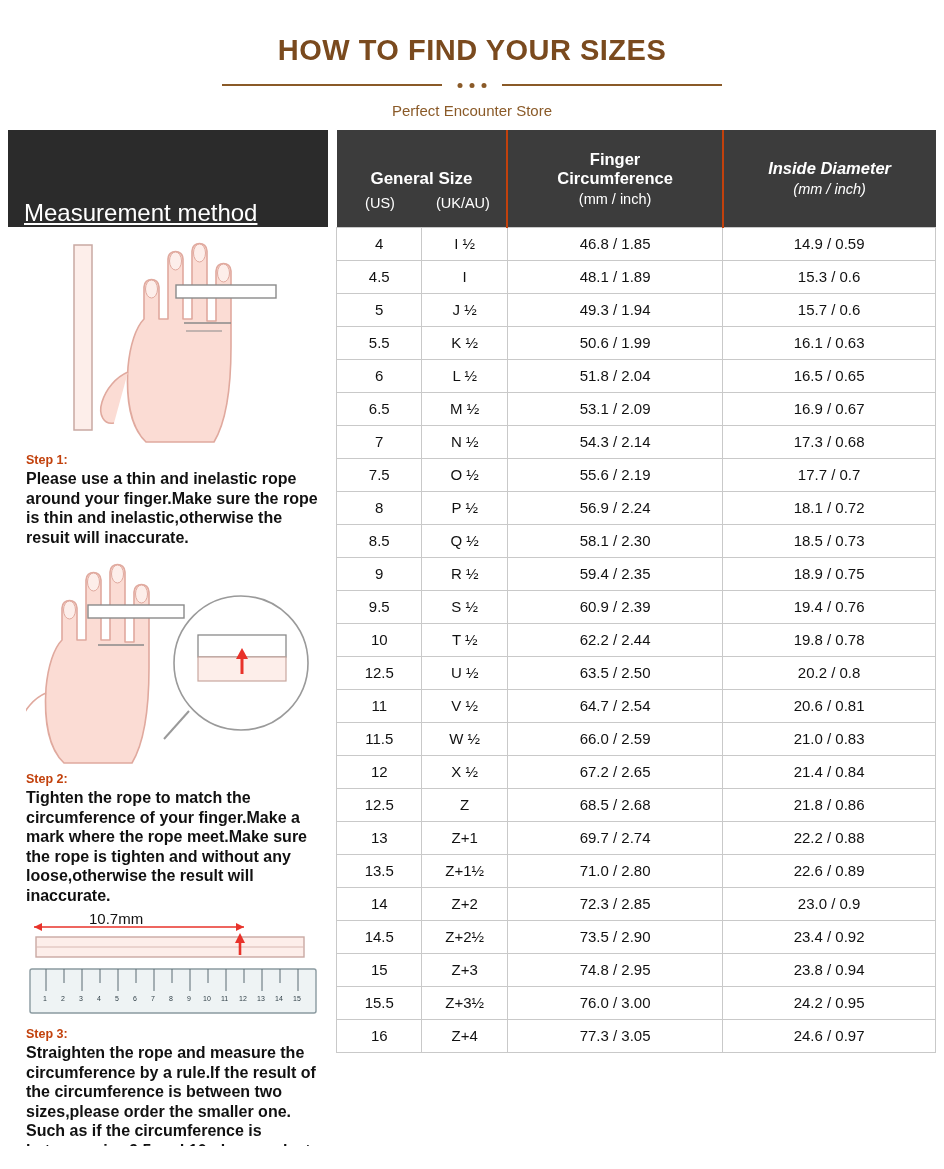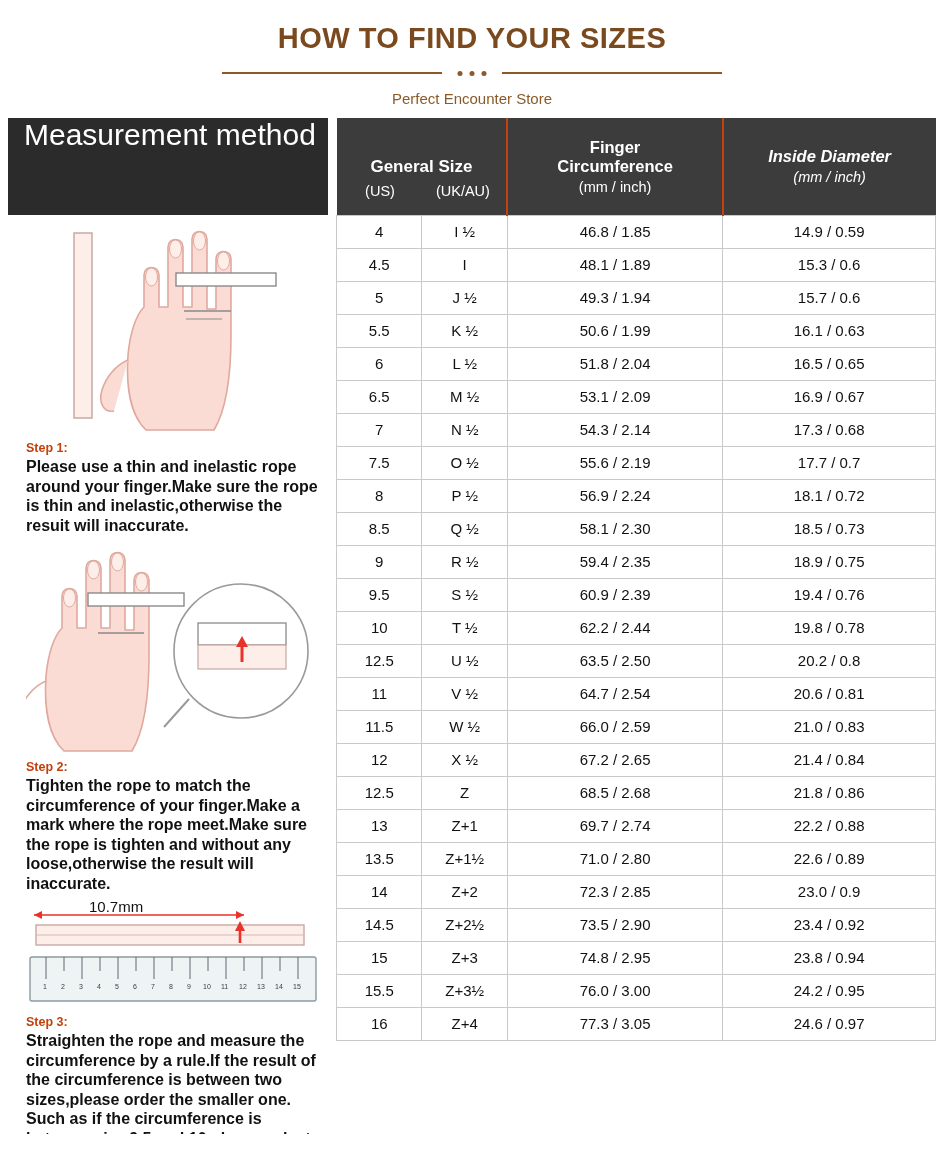--- a/index.html
+++ b/index.html
@@ -7,20 +7,21 @@
     margin: 0; padding: 0;
     width: 944px; height: 1169px;
     background: #ffffff;
     font-family: "Liberation Sans", sans-serif;
   }
   #page {
     position: relative;
     width: 944px; height: 1134px;
     overflow: hidden;
     background: #fff;
+    margin-top: 12px;
   }
 
   
   .header {
     padding-top: 22px;
     text-align: center;
   }
   .header-title {
     font-size: 29px;
     font-weight: bold;
@@ -75,23 +76,24 @@
   
   .left-panel {
     width: 320px;
     position: relative;
   }
   .method-header {
     height: 97px;
     background: #2b2b2b;
     color: #fff;
     display: flex;
-    align-items: flex-start;
+    align-items: flex-end;
     padding-left: 16px;
-    font-size: 30px;
+    font-size: 24px;
+    text-decoration: underline;
   }
   .steps { padding: 0 10px 0 18px; }
 
   .illus { position: relative; }
 
   .step-title {
     font-size: 12.5px;
     font-weight: bold;
     color: #c2410c;
     margin-bottom: 2px;

